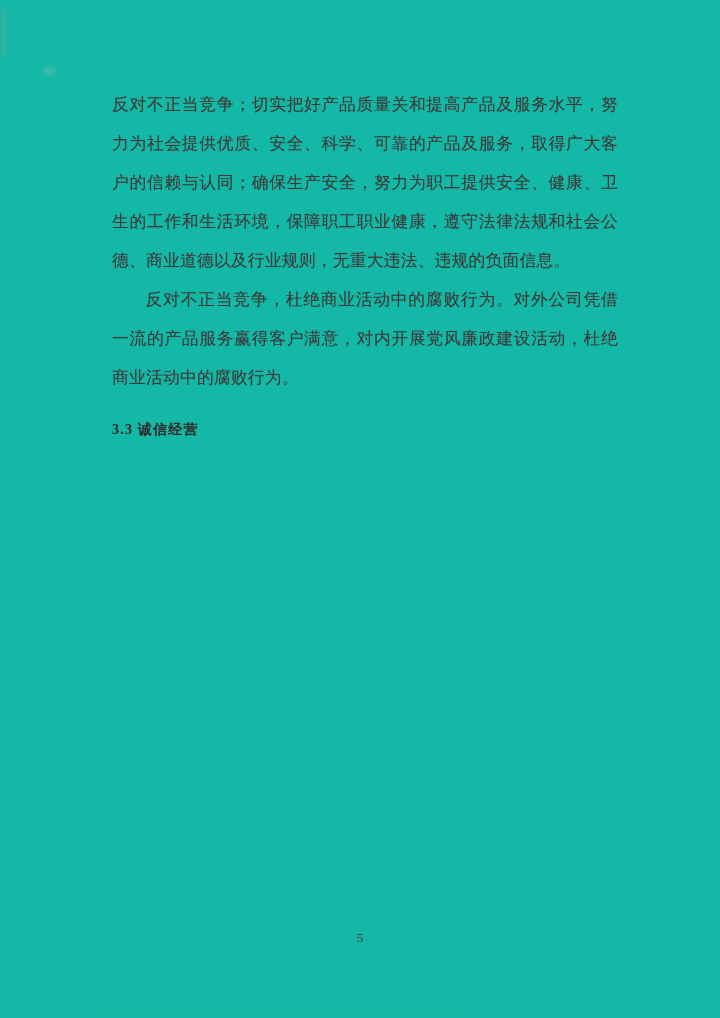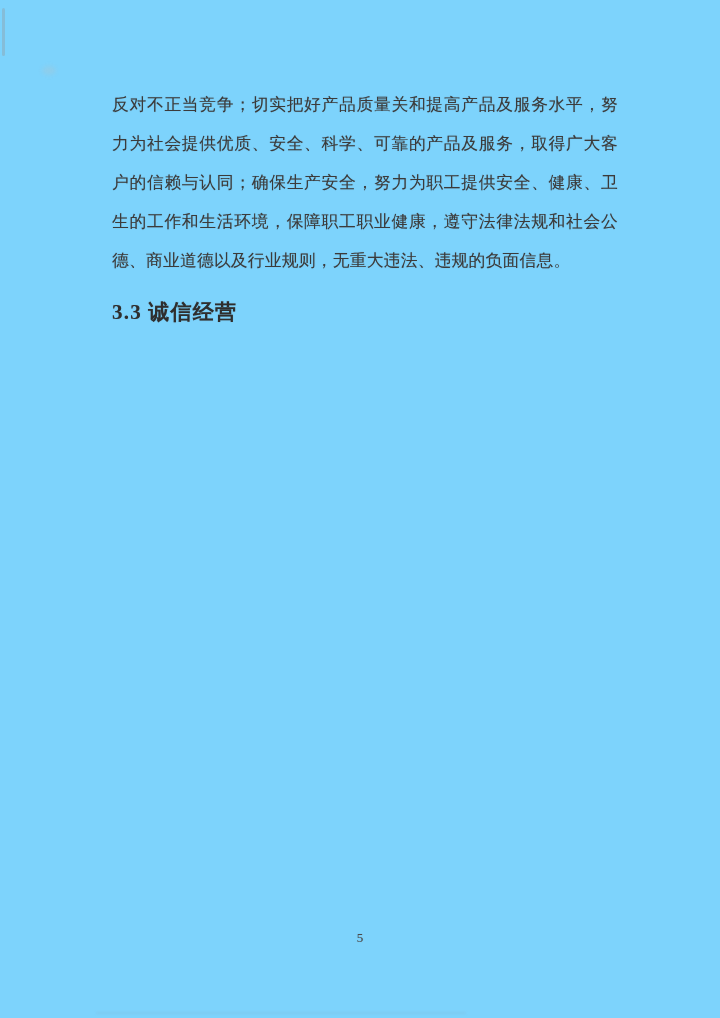--- a/index.html
+++ b/index.html
@@ -4,21 +4,21 @@
 <style>
   html, body {
     margin: 0;
     padding: 0;
     background: #ffffff;
   }
   .page {
     position: relative;
     width: 720px;
     height: 1018px;
-    background: #7dd3fc;
+    background: #14b8a6;
     overflow: hidden;
     font-family: "Liberation Serif", "DejaVu Serif", serif;
   }
   
   .artifact-line-topleft {
     position: absolute;
     left: 2px;
     top: 8px;
     width: 3px;
     height: 48px;
@@ -60,21 +60,21 @@
   }
   .content p {
     margin: 0;
     text-indent: 2em;
   }
   .content p.no-indent {
     text-indent: 0;
   }
   .content h3.section-heading {
     margin: 13px 0 4px 0;
-    font-size: 21px;
+    font-size: 14px;
     line-height: 39px;
     font-weight: bold;
     color: #2e2e2e;
     letter-spacing: 1.2px;
     text-align: left;
     text-indent: 0;
   }
   .page-number {
     position: absolute;
     left: 0;
@@ -90,18 +90,19 @@
 <body>
 
 <div class="page">
 
   <div class="artifact-line-topleft"></div>
   <div class="artifact-smudge"></div>
   <div class="artifact-line-bottom"></div>
 
   <div class="content">
     <p class="no-indent">反对不正当竞争；切实把好产品质量关和提高产品及服务水平，努力为社会提供优质、安全、科学、可靠的产品及服务，取得广大客户的信赖与认同；确保生产安全，努力为职工提供安全、健康、卫生的工作和生活环境，保障职工职业健康，遵守法律法规和社会公德、商业道德以及行业规则，无重大违法、违规的负面信息。</p>
+    <p>反对不正当竞争，杜绝商业活动中的腐败行为。对外公司凭借一流的产品服务赢得客户满意，对内开展党风廉政建设活动，杜绝商业活动中的腐败行为。</p>
     <h3 class="section-heading">3.3 诚信经营</h3>
   </div>
 
   <div class="page-number">5</div>
 
 </div>
 
 </body></html>

